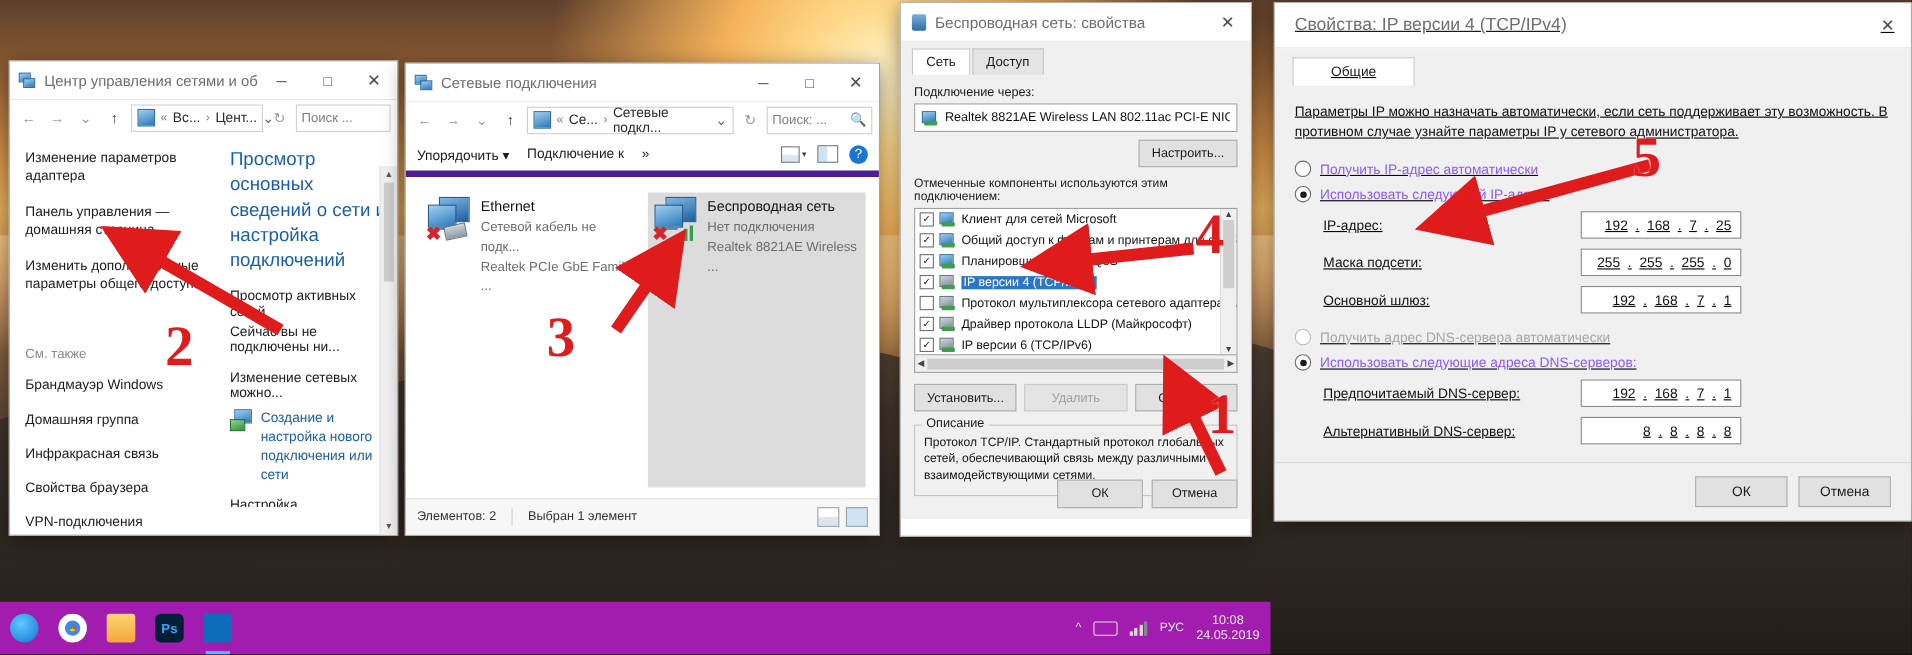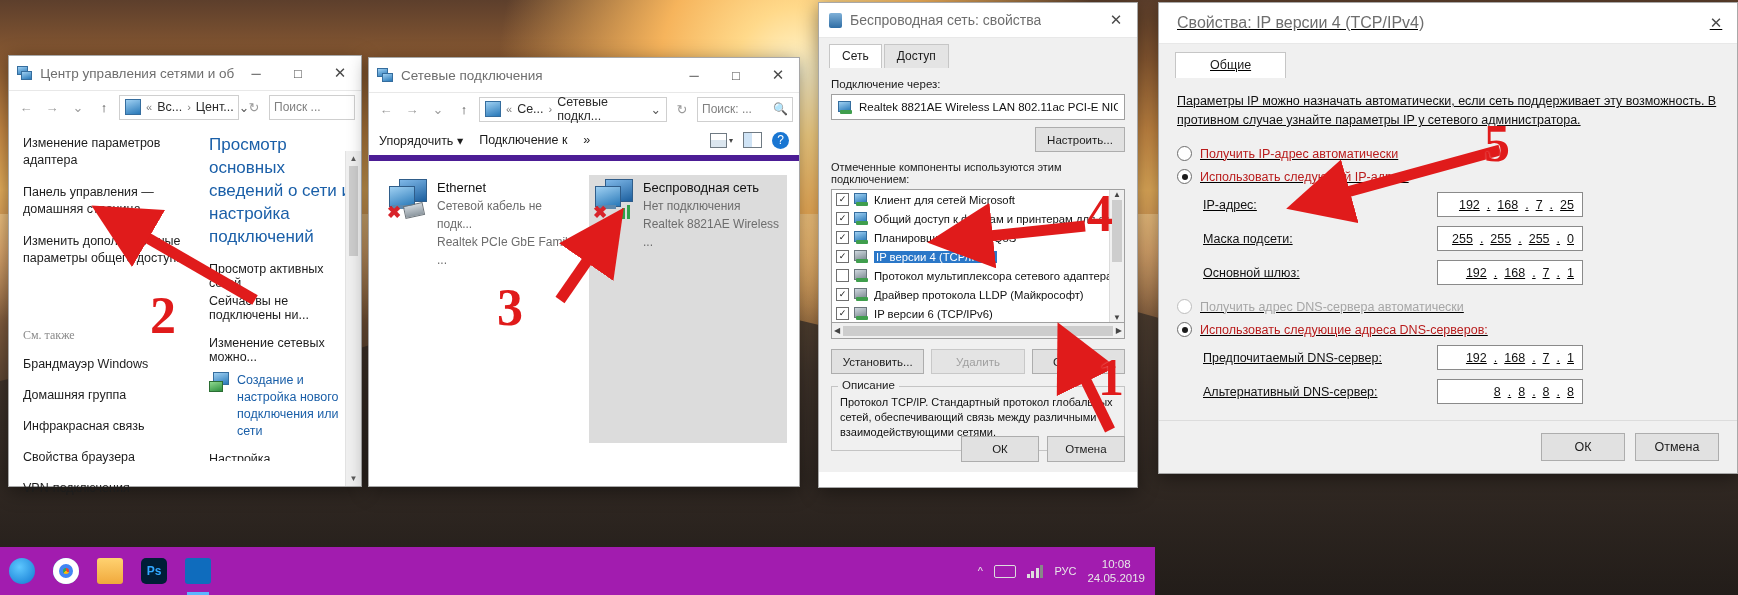--- a/index.html
+++ b/index.html
@@ -63,21 +63,21 @@
   .searchbox{width:76px;height:23px;border:1px solid #cfcfcf;display:flex;align-items:center;
     padding:0 4px;font-size:12px;color:#808080;gap:2px;}
   .toolbar2{height:30px;display:flex;align-items:center;gap:16px;padding:0 10px;
     font-size:12.5px;color:#1c1c1c;border-bottom:6px solid #4c1d95;}
 
   
   #win1{left:8px;top:55px;width:352px;height:430px;}
   #win1 .body{display:flex;height:338px;}
   #w1-left{width:170px;padding:12px 10px 0 14px;font-size:12.5px;color:#1d1d1d;line-height:17px;}
   #w1-left .nav-link{margin-bottom:15px;}
-  #w1-left .see-also{color:#8a8a8a;font-size:12px;margin:60px 0 12px;font-family:Liberation Serif, serif;}
+  #w1-left .see-also{color:#8a8a8a;font-size:12px;margin:46px 0 12px;}
   #w1-left .sa-item{margin-bottom:14px;}
   #w1-right{flex:1;padding:10px 6px 0 6px;overflow:hidden;}
   .h-blue{color:#1a5fa8;font-size:17px;line-height:23px;margin-bottom:14px;}
   .sec-head{font-size:12.5px;color:#1d1d1d;margin-bottom:4px;}
   .sec-sub{font-size:12.5px;color:#1d1d1d;margin-bottom:14px;}
   .link-blue{color:#1a5fa8;font-size:12.5px;line-height:17px;}
   .scrollbar-v{position:absolute;right:0;top:95px;bottom:0;width:15px;background:#f0f0f0;
     border-left:1px solid #e2e2e2;}
   .sb-arrow{height:15px;display:flex;align-items:center;justify-content:center;
     font-size:8px;color:#5a5a5a;}
@@ -140,21 +140,21 @@
   .group-title{position:absolute;top:-8px;left:6px;background:#f0f0f0;padding:0 4px;font-size:11.5px;color:#1b1b1b;}
   .desc-text{font-size:11px;color:#111;line-height:15px;}
   .dlg-foot{position:absolute;right:12px;bottom:10px;display:flex;gap:8px;}
   .dlg-foot .btn{width:76px;height:24px;}
 
   
   #win4{left:1158px;top:2px;width:578px;height:470px;text-decoration:underline;}
   #w4-tabs{display:flex;padding:8px 10px 0 16px;background:#f0f0f0;}
   #w4-body{background:#f0f0f0;padding:14px 18px;height:382px;box-sizing:border-box;position:relative;}
   .intro{font-size:12.5px;color:#111;line-height:19px;margin-bottom:16px;}
-  .radio-row{display:flex;align-items:center;gap:8px;font-size:12.5px;color:#b91c1c;margin-bottom:8px;}
+  .radio-row{display:flex;align-items:center;gap:8px;font-size:12.5px;color:#8b5cf6;margin-bottom:8px;}
   .radio{width:13px;height:13px;border-radius:50%;border:1px solid #6d6d6d;background:#fff;flex:none;
     display:flex;align-items:center;justify-content:center;}
   .radio.on::after{content:"";width:6px;height:6px;border-radius:50%;background:#1b1b1b;}
   .radio.dis{border-color:#bdbdbd;}
   .radio-row.dis{color:#a6a6a6;}
   .field-block{padding-left:26px;}
   .field-row{display:flex;align-items:center;margin-bottom:9px;}
   .field-label{width:234px;font-size:12.5px;color:#111;}
   .ipbox{width:136px;height:23px;border:1px solid #8a8a8a;background:#fff;
     display:flex;align-items:center;justify-content:flex-end;padding-right:8px;gap:7px;
@@ -334,20 +334,29 @@
         <span class="redx">✖</span>
       </span>
       <span class="conn-txt">
         <div>Беспроводная сеть</div>
         <div class="sub">Нет подключения</div>
         <div class="sub">Realtek 8821AE Wireless ...</div>
       </span>
     </div>
   </div>
 
+  <div id="w2-status">
+    <span>Элементов: 2</span>
+    <span class="stat-sep"></span>
+    <span>Выбран 1 элемент</span>
+    <span class="view-btns">
+      <span class="vb details"></span>
+      <span class="vb tiles"></span>
+    </span>
+  </div>
 </div>
 
 <div class="window" id="win3">
   <div class="titlebar">
     <span style="margin-left:10px;width:13px;height:15px;display:inline-block;
                  background:linear-gradient(180deg,#7fb0d8,#2e6da4);border-radius:2px"></span>
     <span class="title-text" style="font-size:14px">Беспроводная сеть: свойства</span>
     <span class="caption-btns">
       <span class="cap close">✕</span>
     </span>

